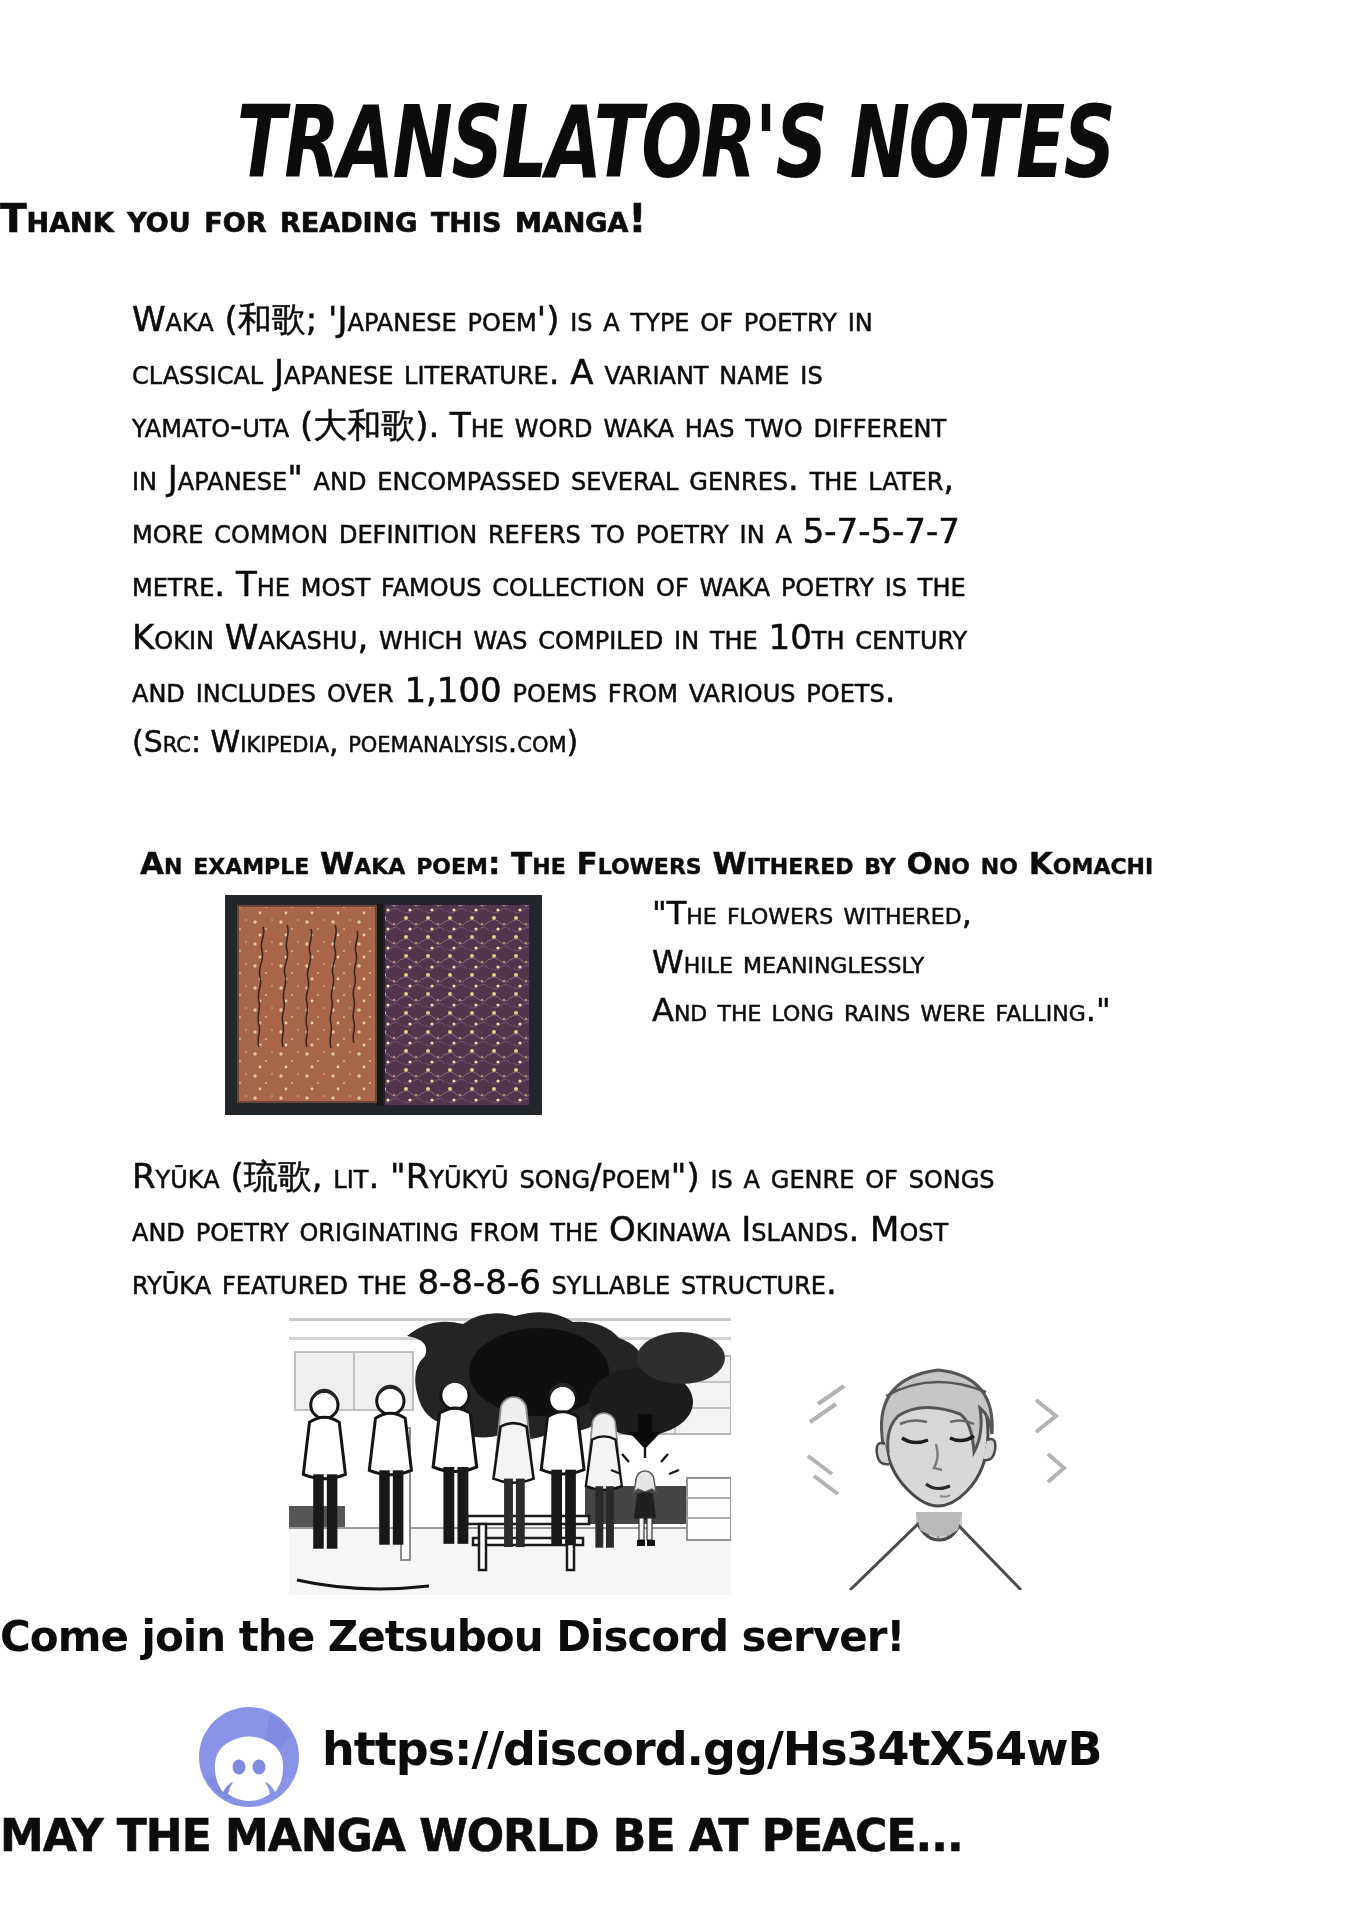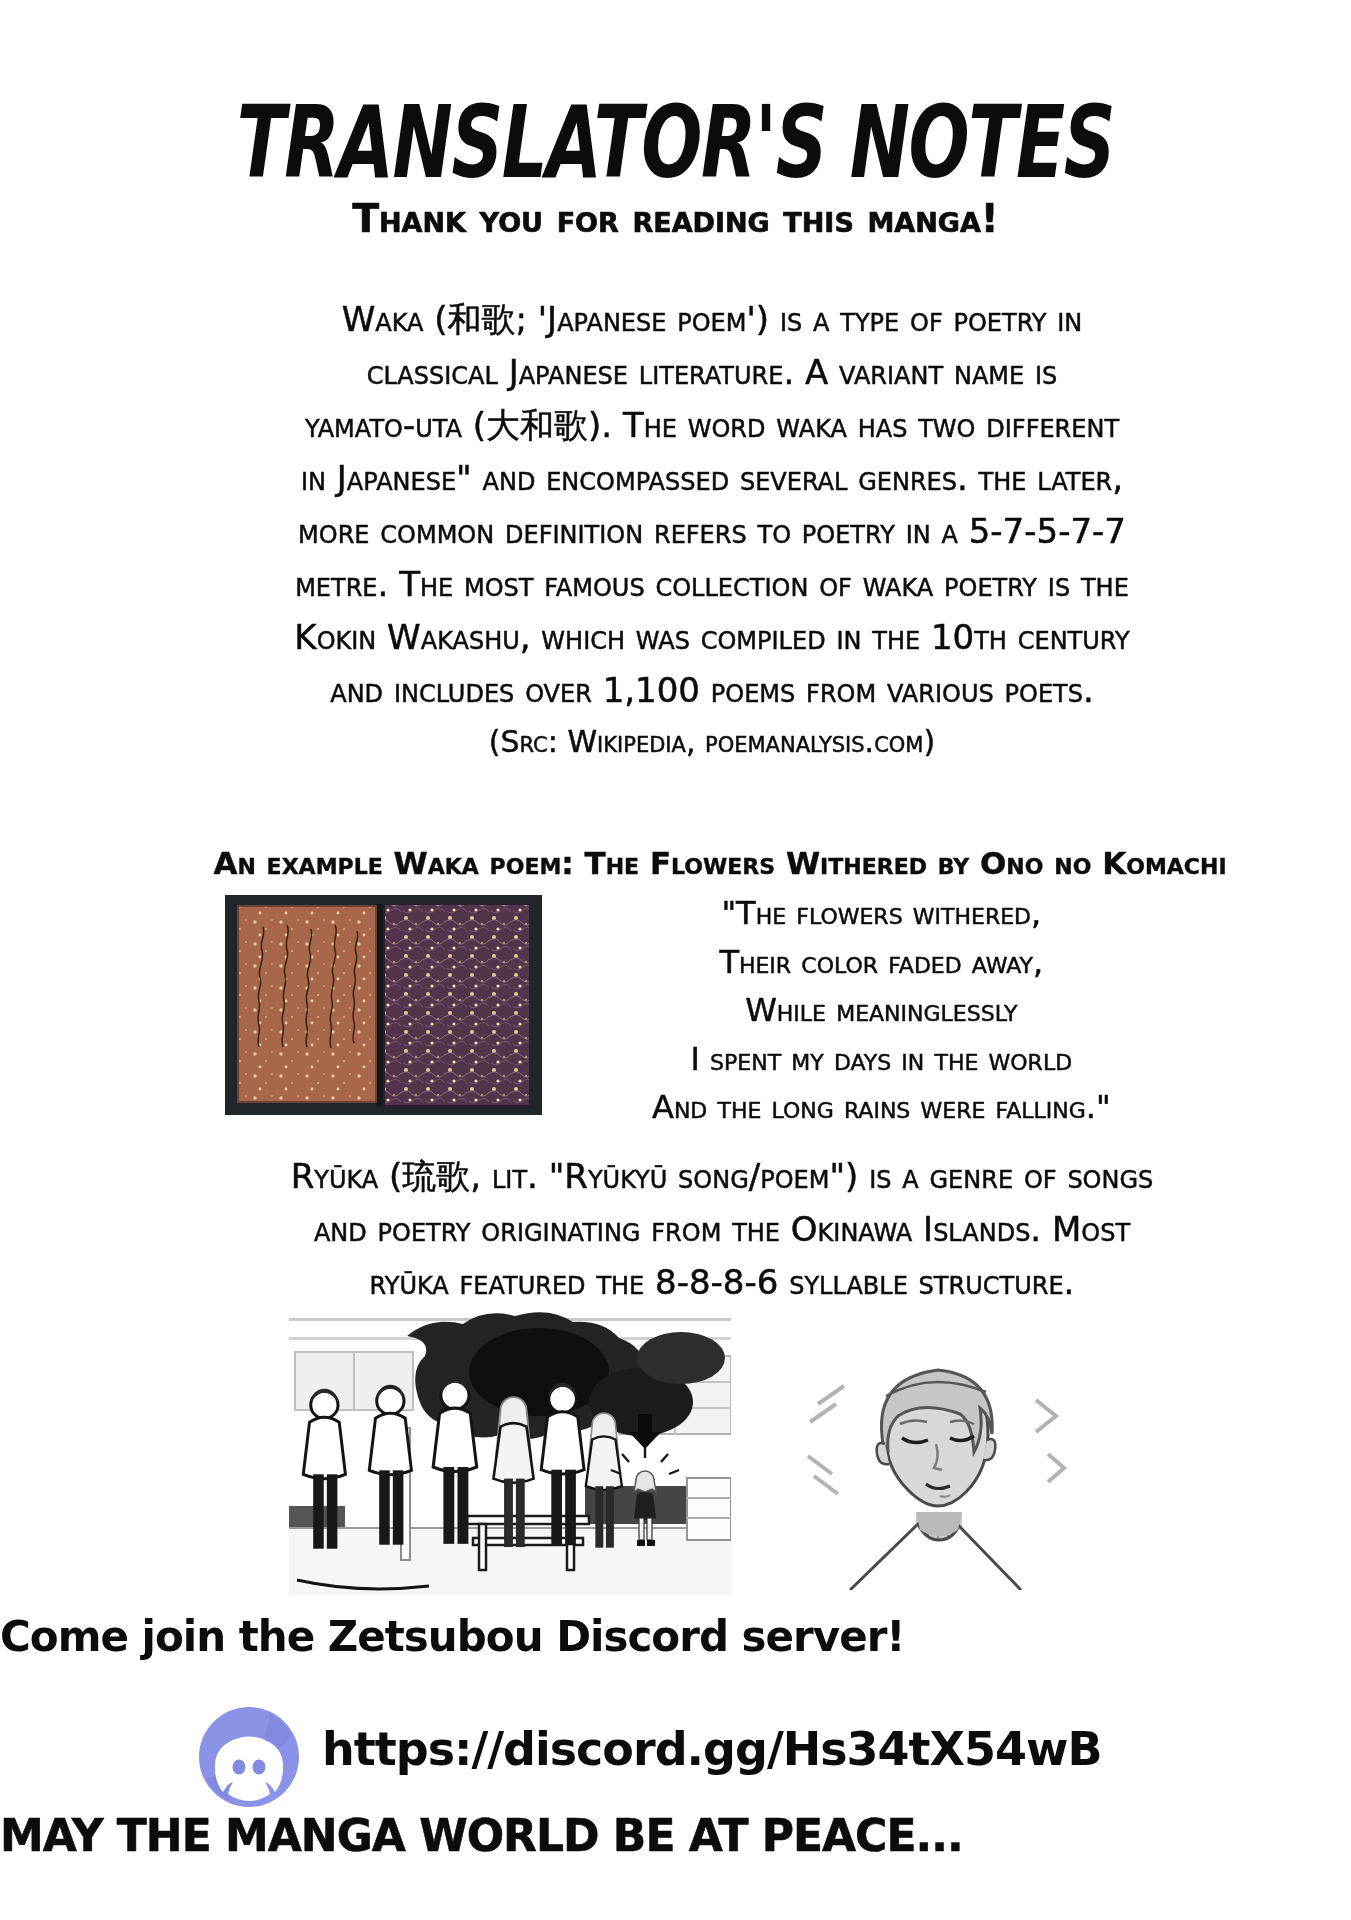--- a/index.html
+++ b/index.html
@@ -1,21 +1,21 @@
 <!DOCTYPE html>
 <html><head>
 <meta charset="utf-8">
 <style>
   * { margin:0; padding:0; box-sizing:border-box; }
   body { background:#888; font-family:"DejaVu Sans", sans-serif; }
   .page {
     position:relative; width:1351px; height:1920px; margin:0 auto;
     background:#ffffff; color:#0c0c0c; overflow:hidden;padding-left:20px;
   }
-  .sc { font-variant: small-caps; text-align: center; }
+  .sc { font-variant: small-caps; }
   .stroke { -webkit-text-stroke:0.5px #0c0c0c; }
 
   .title-wrap { position:absolute; top:84px; left:0; width:100%; text-align:center; }
   .title {
     display:inline-block; font-size:100px; font-weight:bold; font-style:italic;
     letter-spacing:-2px; transform:scaleX(0.72); transform-origin:center;
     white-space:nowrap;
   }
   .subtitle {
     position:absolute; top:196px; left:0; width:100%; 
@@ -116,23 +116,21 @@
       <rect x="151" y="9" width="8" height="202" fill="#15191c"></rect>
       <rect x="159" y="9" width="146" height="202" fill="#52344b"></rect>
       <rect x="159" y="9" width="146" height="202" fill="url(#goldR)"></rect>
       <rect x="159" y="9" width="146" height="202" fill="none" stroke="#2b2030" stroke-width="2"></rect>
       <rect x="13" y="11" width="138" height="196" fill="none" stroke="#6d4434" stroke-width="2"></rect>
     </svg>
   </figure>
 
   <div class="poem sc stroke">
     <div class="line">"The flowers withered,</div>
-    <div class="line">Their color faded away,</div>
     <div class="line">While meaninglessly</div>
-    <div class="line">I spent my days in the world</div>
     <div class="line">And the long rains were falling."</div>
   </div>
 
   <section class="ryuka-par sc stroke">
     <div class="line">Ryūka (琉歌, lit. "Ryūkyū song/poem") is a genre of songs</div>
     <div class="line">and poetry originating from the Okinawa Islands. Most</div>
     <div class="line">ryūka featured the 8-8-8-6 syllable structure.</div>
   </section>
 
   <figure class="queue-fig" aria-label="Manga panel of students standing in line outdoors with an arrow pointing at a small girl">

